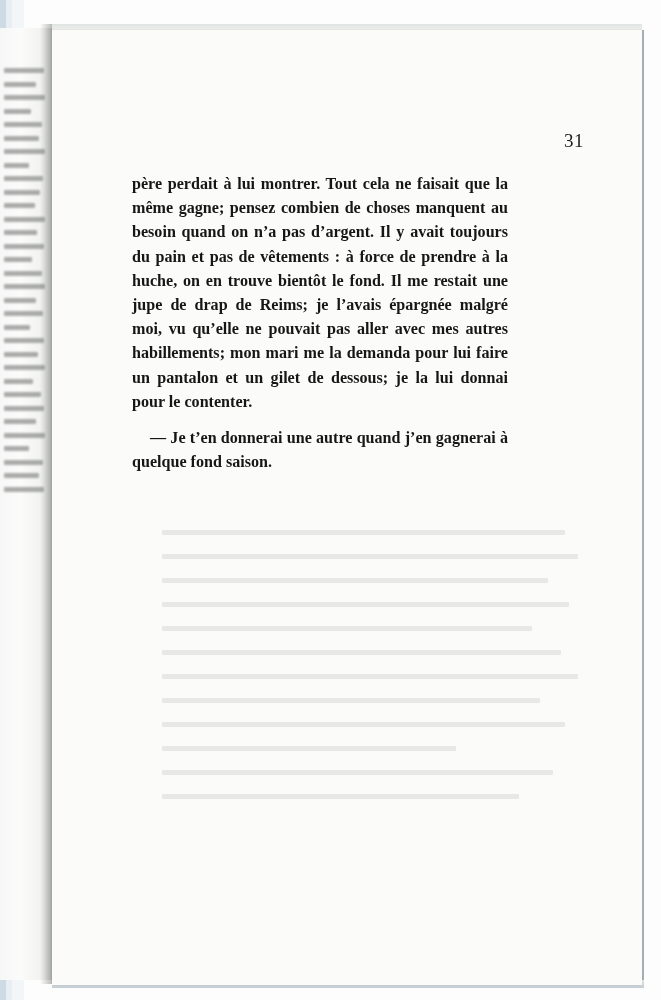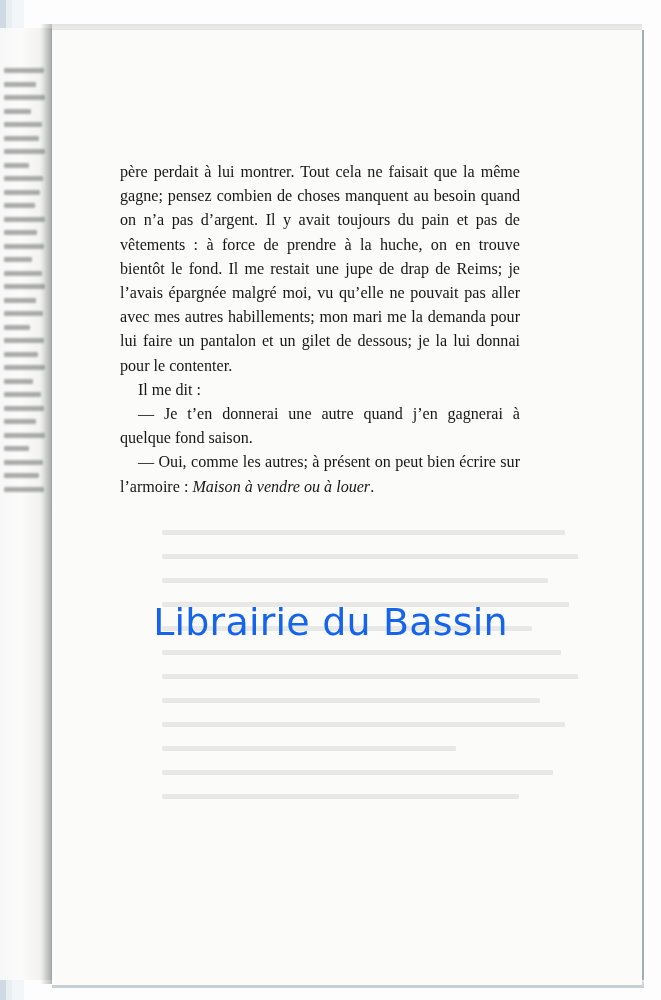--- a/index.html
+++ b/index.html
@@ -129,21 +129,22 @@
     top: 130px;
     width: 400px;
     font-size: 16.1px;
     line-height: 24.2px;
     color: #161616;
     text-align: justify;
     text-justify: inter-word;
     hyphens: manual;
   }
   .textblock p {
-    margin: 0;
+    margin: 12px;
+    font-weight: bold;
   }
   .textblock p.indent {
     text-indent: 18px;
   }
   .em {
     font-style: italic;
   }
 
   
   .watermark {
@@ -236,25 +237,23 @@
       <div class="st" style="width:88%"></div>
       <div class="st" style="width:95%"></div>
       <div class="st" style="width:99%"></div>
       <div class="st" style="width:90%"></div>
       <div class="st" style="width:96%"></div>
       <div class="st" style="width:70%"></div>
       <div class="st" style="width:93%"></div>
       <div class="st" style="width:85%"></div>
     </div>
 
+    <div class="folio">31</div>
 
     <div class="textblock">
       <p>père perdait à lui montrer. Tout cela ne faisait que la même gagne; pensez combien de choses manquent au besoin quand on n’a pas d’argent. Il y avait toujours du pain et pas de vêtements : à force de prendre à la huche, on en trouve bientôt le fond. Il me restait une jupe de drap de Reims; je l’avais épargnée malgré moi, vu qu’elle ne pouvait pas aller avec mes autres habillements; mon mari me la demanda pour lui faire un pantalon et un gilet de dessous; je la lui donnai pour le contenter.</p>
-      <p class="indent">Il me dit :</p>
       <p class="indent">— Je t’en donnerai une autre quand j’en gagnerai à quelque fond saison.</p>
-      <p class="indent"><span>— Oui, comme les autres; à présent on peut bien écrire sur l’armoire : </span><span class="em">Maison à vendre ou à louer</span><span>.</span></p>
     </div>
 
   </div>
 
-  <div class="watermark">Librairie du Bassin</div>
 
 </div>
 
 </body></html>

